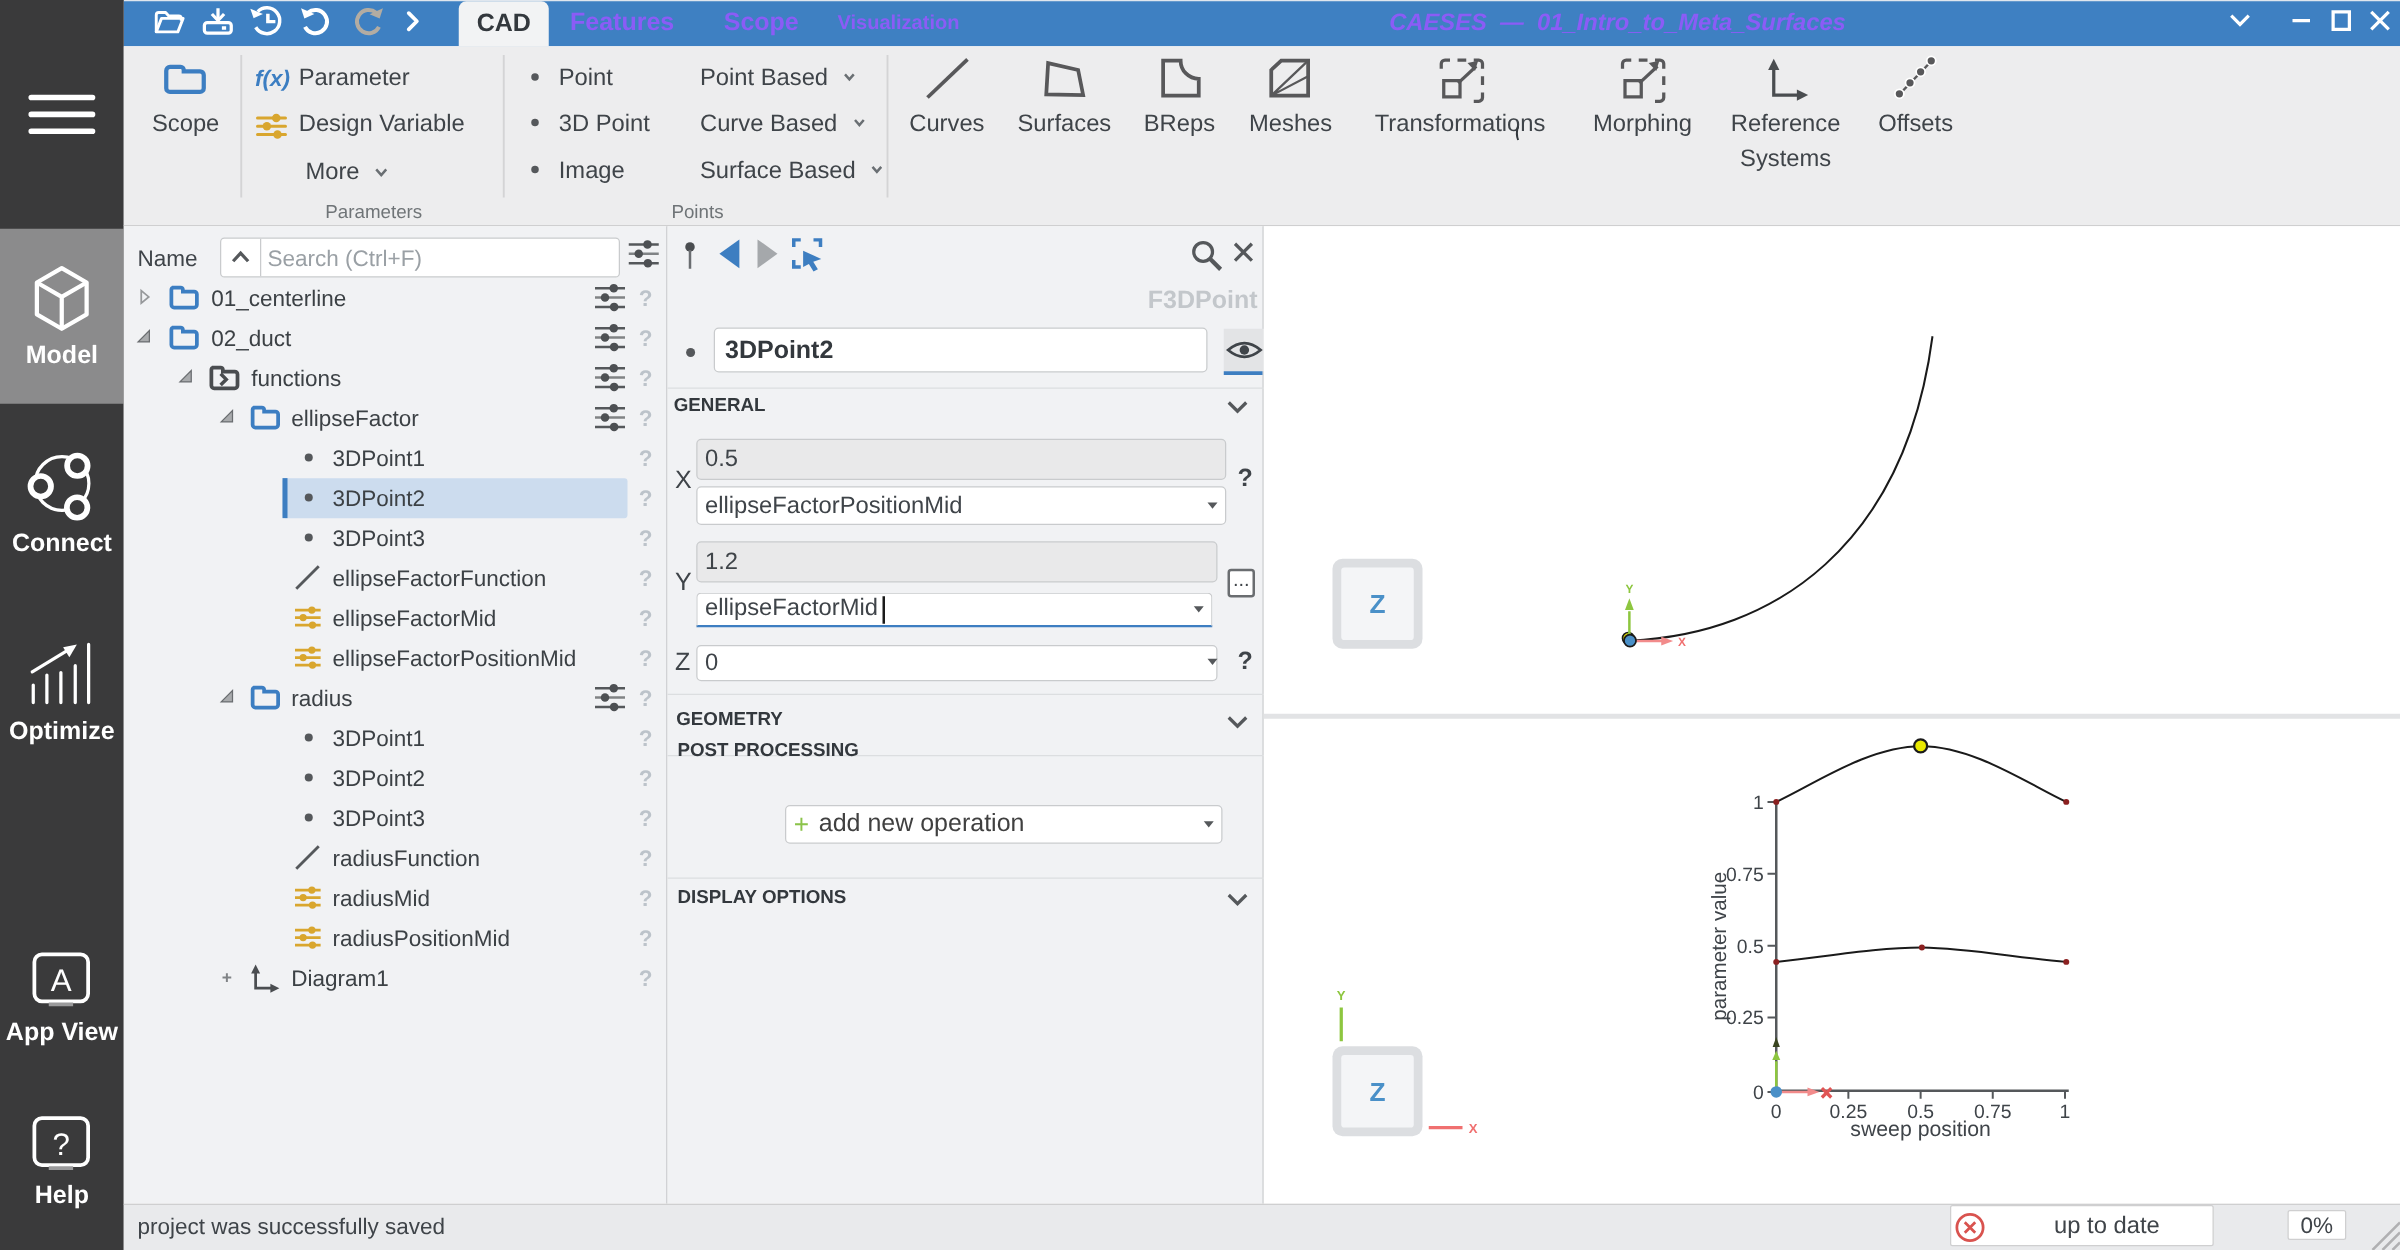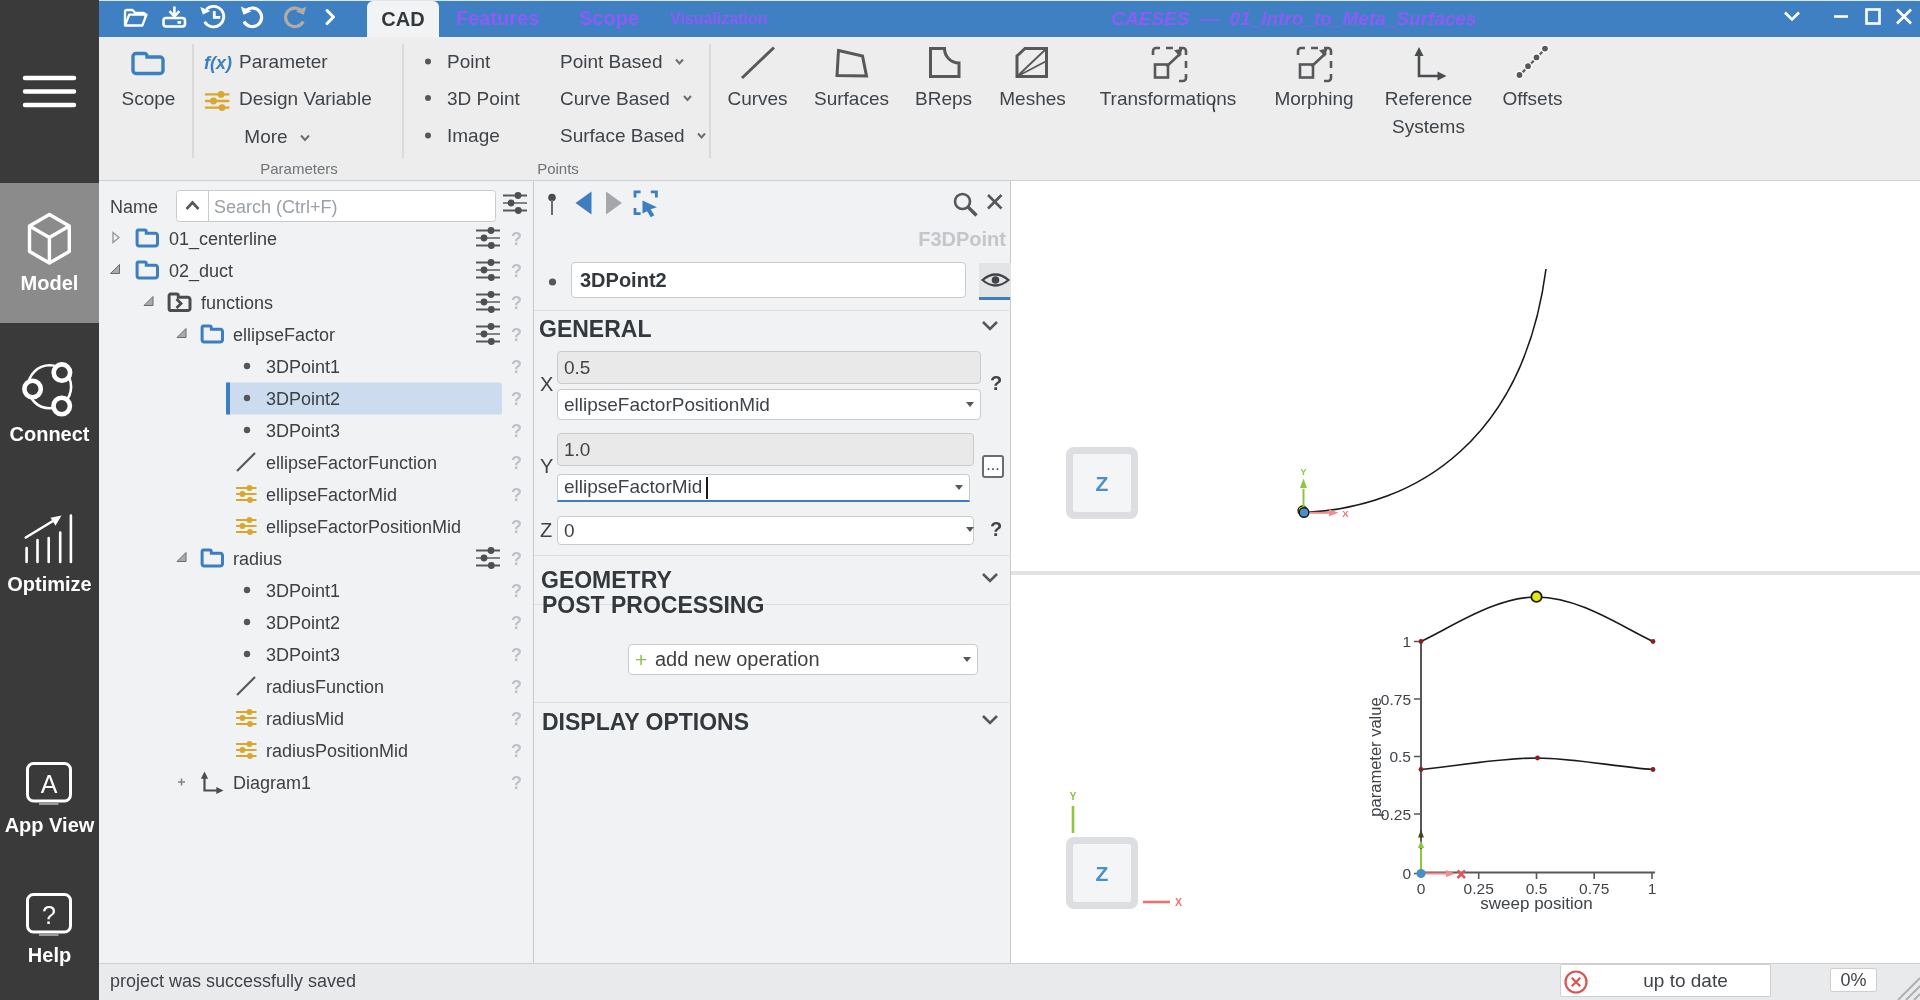--- a/index.html
+++ b/index.html
@@ -7,21 +7,21 @@
     font-family:"Liberation Sans", sans-serif; color:#3f4449; }
   .abs { position:absolute; }
   #titlebar { left:99px; top:0; width:1821px; height:37px; background:#3e80c2; }
   #sidebar { left:0; top:0; width:99px; height:1000px; background:#3a3a3b; }
   #ribbon { left:99px; top:37px; width:1821px; height:144px; background:#ededee; border-bottom:1px solid #cfcfd0; }
   #treepanel { left:99px; top:181px; width:435px; height:782px; background:#f1f2f4; border-right:1px solid #c6c8ca; }
   #proppanel { left:534px; top:181px; width:477px; height:782px; background:#f1f2f4; border-right:1px solid #c6c8ca; }
   #viewport { left:1011px; top:181px; width:909px; height:782px; background:#fff; }
   #statusbar { left:99px; top:963px; width:1821px; height:37px; background:#e9eaec; border-top:1px solid #cfcfd0; }
   .wbold { color:#8b5cf6; font-weight:bold; }
-  .sec { font-weight:bold; font-size:23px; color:#33383d; }
+  .sec { font-weight:bold; font-size:15px; color:#33383d; }
   .field { position:absolute; border:1px solid #c9cbcd; border-radius:4px; background:#fff; font-size:19px; }
   .divline { position:absolute; background:#dcdee0; height:1px; }
 </style>
 </head>
 <body>
 <div class="abs" id="titlebar"></div>
 <div class="abs" style="left:99px;top:0;width:1821px;height:1px;background:#dfe6ee;"></div>
 
 <svg class="abs" style="left:99px;top:0;" width="480" height="37" viewBox="99 0 480 37">
   <g stroke="#fff" stroke-width="2.3" fill="none" stroke-linejoin="round">
@@ -370,21 +370,21 @@
 <div class="abs" style="left:564px;top:351px;height:33px;line-height:33px;font-size:19px;">0.5</div>
 <div class="abs" style="left:540px;top:373px;font-size:20px;">X</div>
 <div class="abs" style="left:990px;top:372px;font-size:20px;font-weight:bold;color:#3f4449;">?</div>
 <div class="field" style="left:557px;top:389px;width:424px;height:31px;"></div>
 <div class="abs" style="left:564px;top:389px;height:31px;line-height:31px;font-size:19px;">ellipseFactorPositionMid</div>
 <svg class="abs" style="left:963px;top:399px;" width="14" height="12" viewBox="0 0 14 12">
     <path d="M3 3 l4 5 4 -5 z" fill="#55585b"></path>
   </svg>
 
 <div class="field" style="left:557px;top:433px;width:417px;height:33px;background:#e9e9ea;"></div>
-<div class="abs" style="left:564px;top:433px;height:33px;line-height:33px;font-size:19px;">1.0</div>
+<div class="abs" style="left:564px;top:433px;height:33px;line-height:33px;font-size:19px;">1.2</div>
 <div class="abs" style="left:540px;top:455px;font-size:20px;">Y</div>
 <div class="field" style="left:557px;top:474px;width:413px;height:28px;border-bottom:2px solid #3d7ec1;border-radius:4px 4px 0 0;"></div>
 <div class="abs" style="left:564px;top:473px;height:28px;line-height:28px;font-size:19px;">ellipseFactorMid</div>
 <div class="abs" style="left:706px;top:477px;width:1.6px;height:22px;background:#1a1a1a;"></div>
 <svg class="abs" style="left:952px;top:482px;" width="14" height="12" viewBox="0 0 14 12">
     <path d="M3 3 l4 5 4 -5 z" fill="#55585b"></path>
   </svg>
 <div class="abs" style="left:982px;top:455px;width:22px;height:23px;background:#fff;border:2px solid #6a6d70;border-radius:3px;text-align:center;line-height:15px;font-size:16px;color:#3f4449;">...</div>
 
 <div class="field" style="left:557px;top:516px;width:417px;height:29px;"></div>

